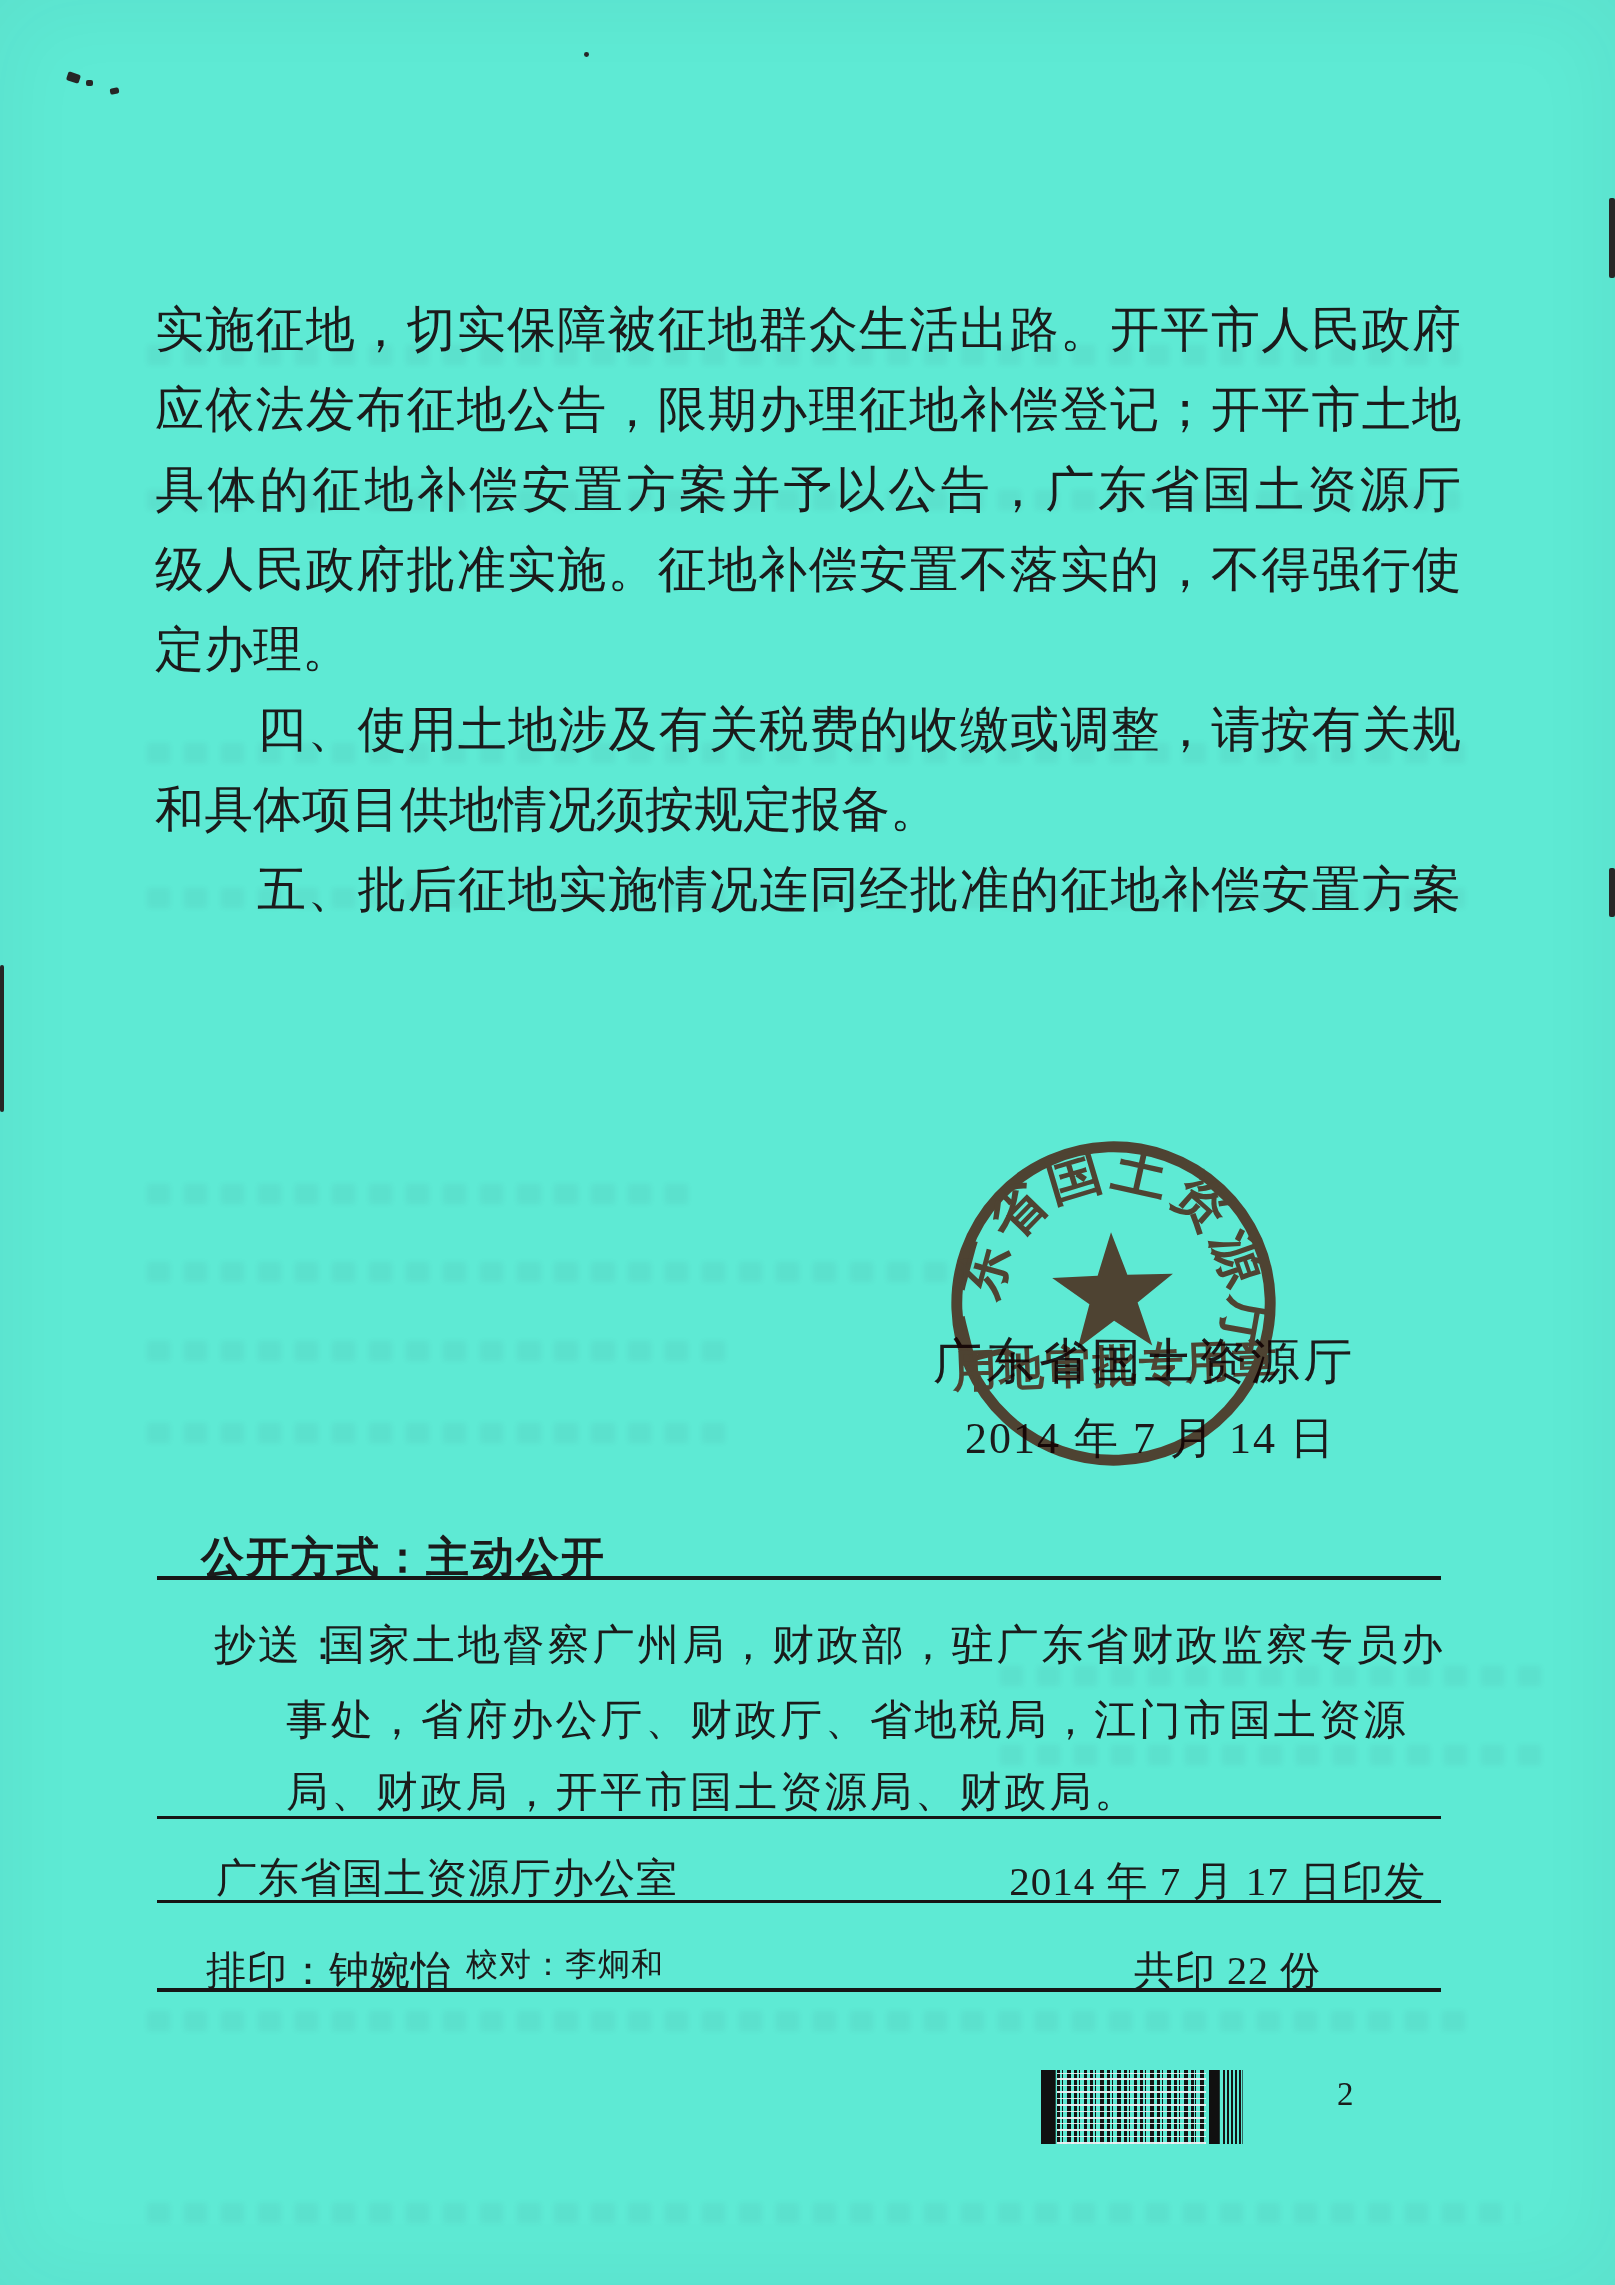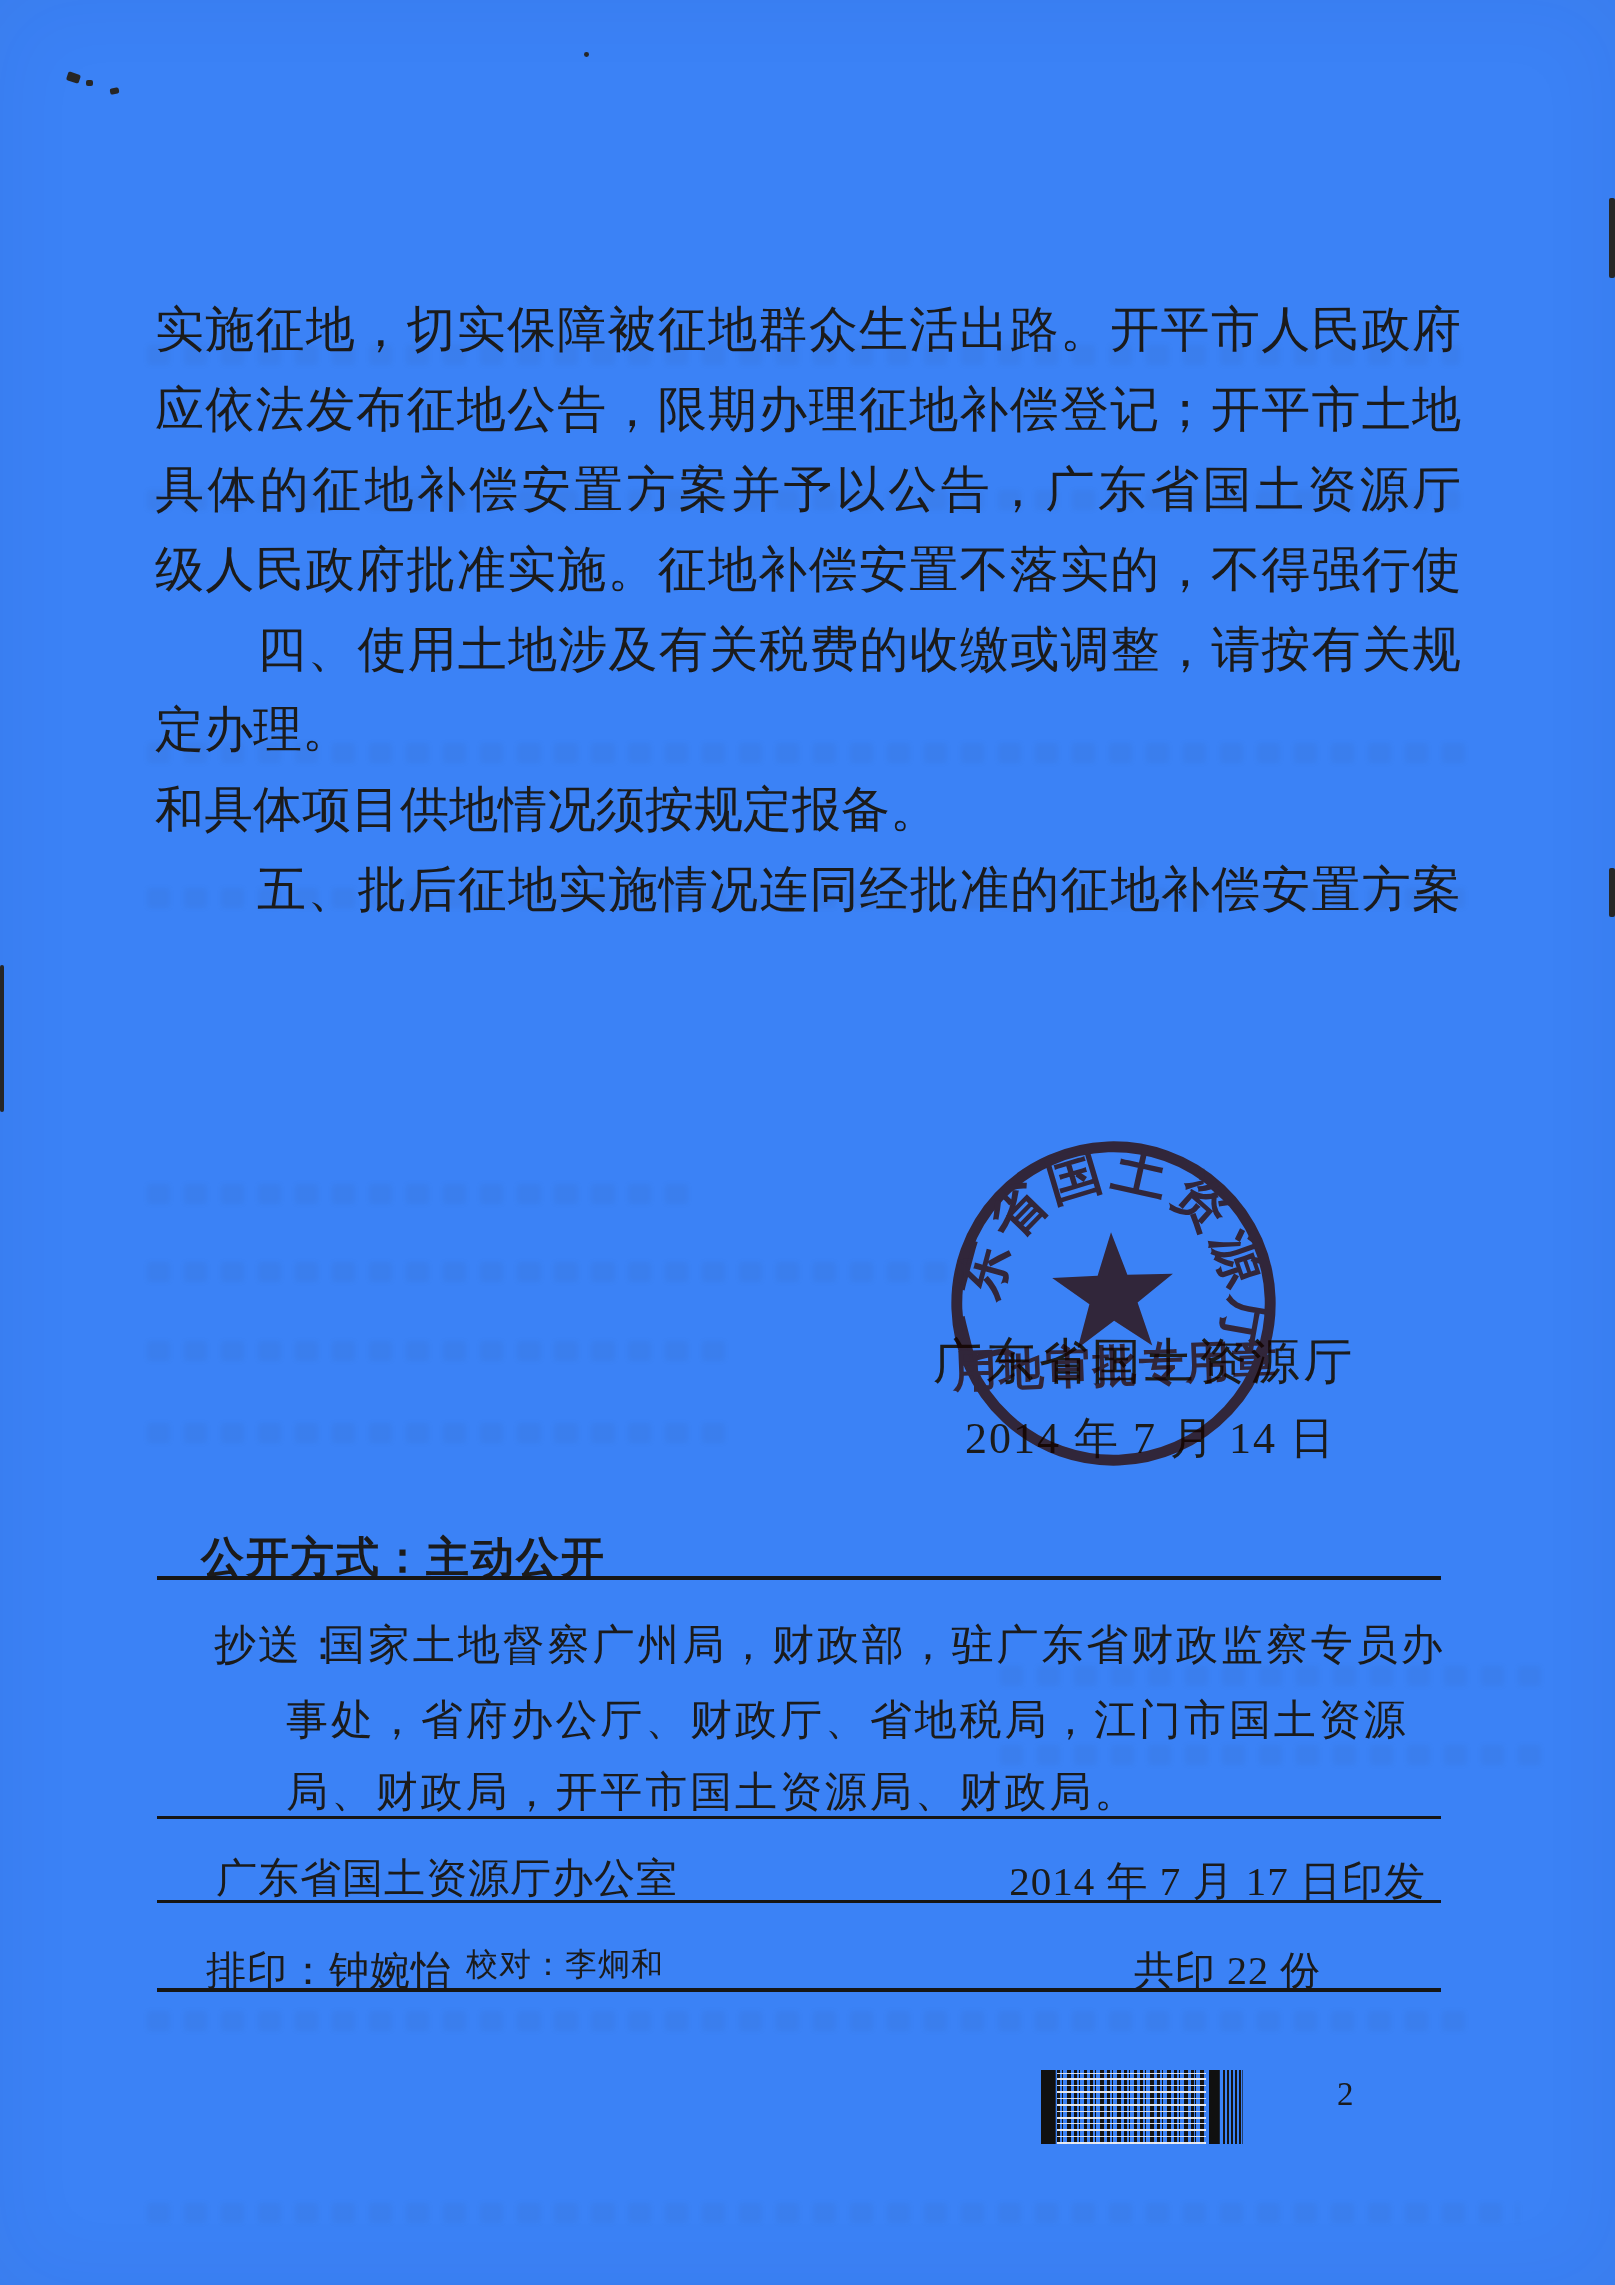--- a/index.html
+++ b/index.html
@@ -1,19 +1,19 @@
 <!DOCTYPE html>
 <html><head>
 <meta charset="utf-8">
 <style>
   html,body{margin:0;padding:0;background:#d8d8dc;}
   .page{
     position:relative;
     width:1615px;height:2286px;
-    background:#3b82f6;
+    background:#5eead4;
     overflow:hidden;
     font-family:"Liberation Serif","DejaVu Serif",serif;
     color:#1b1b1b;
     box-shadow:inset 0 0 88px rgba(30,30,50,.05);
   }
   
   .body-text{
     position:absolute;left:155px;top:290px;width:1306px;
   }
   .bline{
@@ -70,22 +70,22 @@
 </head>
 <body>
 
 <div class="page">
 
   <div class="body-text">
     <div class="bline">实施征地，切实保障被征地群众生活出路。开平市人民政府</div>
     <div class="bline">应依法发布征地公告，限期办理征地补偿登记；开平市土地</div>
     <div class="bline">具体的征地补偿安置方案并予以公告，广东省国土资源厅</div>
     <div class="bline">级人民政府批准实施。征地补偿安置不落实的，不得强行使</div>
+    <div class="bline short">定办理。</div>
     <div class="bline indent">四、使用土地涉及有关税费的收缴或调整，请按有关规</div>
-    <div class="bline short">定办理。</div>
     <div class="bline short">和具体项目供地情况须按规定报备。</div>
     <div class="bline indent">五、批后征地实施情况连同经批准的征地补偿安置方案</div>
   </div>
 
   <div class="sig-agency">广东省国土资源厅</div>
   <div class="sig-date">2014 年 7 月 14 日</div>
 
   <svg class="seal" viewBox="0 0 368 368">
     <defs>
       <path id="ringPath" d="M 78.9 233 A 116 116 0 1 1 289.1 233" fill="none"></path>

